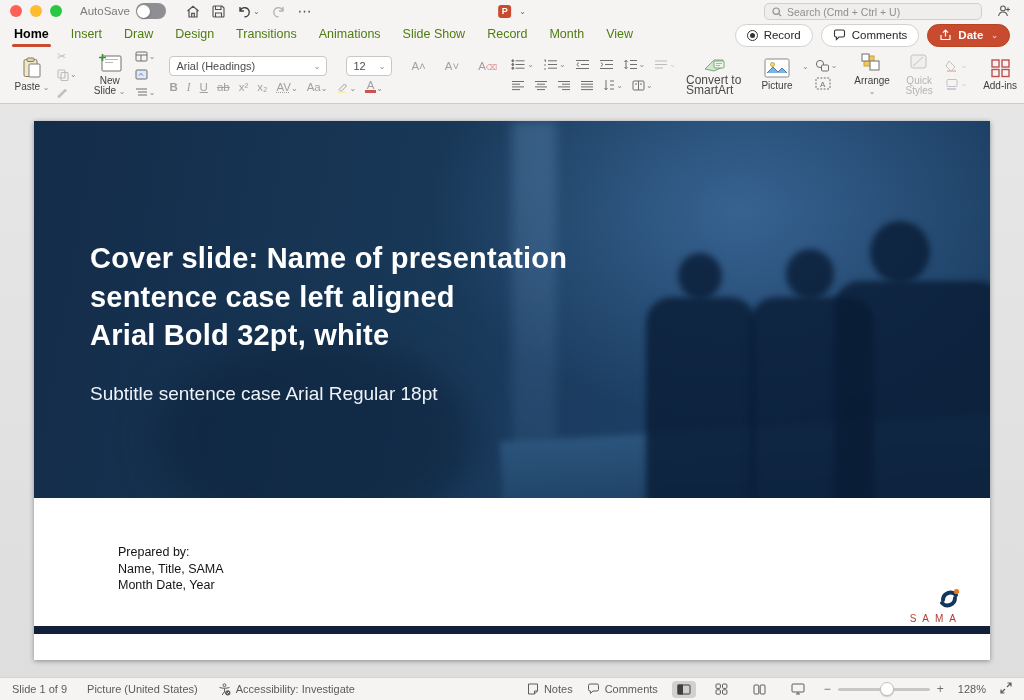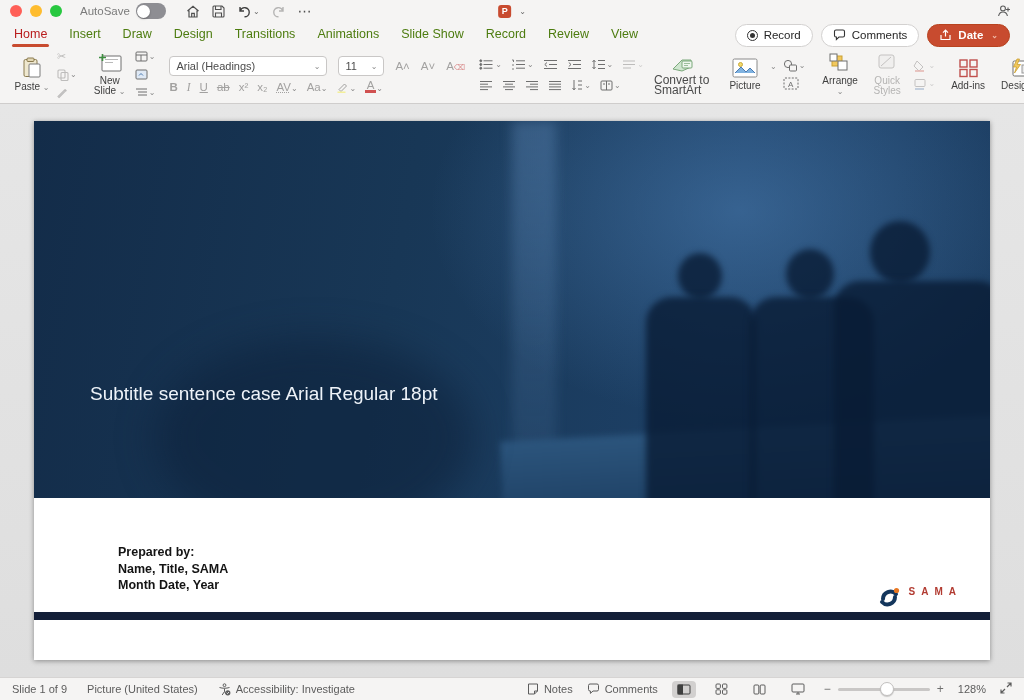--- a/index.html
+++ b/index.html
@@ -20,41 +20,41 @@
   .mini-chev { font-size:8px; color:#6a6a6a; margin-left:2px; }
   .doc-title-wrap { position:absolute; left:50%; transform:translateX(-50%); display:flex; align-items:center; gap:6px; font-size:11.5px; color:#5a5a5a; white-space:nowrap; }
   .ppt-icon { width:13px; height:13px; border-radius:3px; background:#c84b2f; color:#fff; font-size:9px; font-weight:bold; display:flex; align-items:center; justify-content:center; }
   .search-pill { position:absolute; right:42px; top:3px; width:218px; height:17px; border:1px solid #d2d0cf; background:#efeeed; border-radius:5px; display:flex; align-items:center; gap:5px; padding:0 7px; font-size:10.5px; color:#8f8f8f; }
   .people-ic { position:absolute; right:12px; top:4px; }
 
   
   .tabrow { height:26px; background:#f5f4f3; display:flex; align-items:center; padding:0 14px; }
   .tabs { display:flex; gap:22px; align-items:center; }
   .tab { font-size:12.5px; color:#4d7c0f; padding:4px 0 6px; position:relative; cursor:default; }
-  .tab.active { font-weight:normal; color:#b91c1c; }
+  .tab.active { font-weight:bold; color:#000000; }
   .tab.active::after { content:""; position:absolute; left:-2px; right:-2px; bottom:0; height:3px; border-radius:2px; background:#c84b2f; }
   .quick-actions { margin-left:auto; display:flex; gap:8px; align-items:center; }
   .pill { height:23px; border:1px solid #d3d1d0; background:#fff; border-radius:12px; display:flex; align-items:center; gap:6px; padding:0 11px; font-size:11.5px; color:#262626; }
   .rec-dot { width:11px; height:11px; border:1.5px solid #333; border-radius:50%; display:inline-flex; align-items:center; justify-content:center; }
   .rec-dot i { width:5px; height:5px; background:#333; border-radius:50%; }
   .pill.share { background:#c84b2f; border-color:#b8431f; color:#fff; font-weight:bold; }
   .pill.share .mini-chev{ color:#f0b9a6; }
 
   
   .ribbon { height:56px; background:#f5f4f3; border-bottom:1px solid #cfcdcc; display:flex; align-items:stretch; padding:2px 6px 4px; }
   .grp { display:flex; align-items:center; padding:0 7px; gap:6px; }
   .vsep { width:1px; background:#dddbda; margin:5px 0; }
   .big { display:flex; flex-direction:column; align-items:center; justify-content:center; gap:3px; font-size:10px; color:#3e3e3e; min-width:38px; }
   .big .lbl { line-height:10px; text-align:center; }
   .stack { display:flex; flex-direction:column; justify-content:center; gap:3px; }
   .mini { display:flex; align-items:center; font-size:11px; color:#6f6f6f; height:15px; gap:1px; }
   .mini.dis { color:#bdbcbb; }
   .mini svg{ display:block; }
   .fchip { height:20px; background:#fff; border:1px solid #c9c7c6; border-radius:4px; display:flex; align-items:center; justify-content:space-between; padding:0 6px; font-size:11px; color:#4c4c4c; }
-  .frow { display:flex; align-items:center; gap:11px; }
+  .frow { display:flex; align-items:center; gap:19px; }
   .fbtn { font-size:11.5px; color:#a2a1a0; display:flex; align-items:flex-end; }
   .fcol { display:flex; flex-direction:column; gap:5px; justify-content:center; }
   .para-grid { display:flex; flex-direction:column; gap:6px; }
   .para-row { display:flex; align-items:center; gap:9px; }
   .smartart { display:flex; flex-direction:column; align-items:center; font-size:12px; color:#4a4a4a; line-height:10px; margin-left:4px; }
   .chev8 { font-size:8px; color:#8a8a8a; }
 
   
   .canvas { height:573px; position:relative; background:linear-gradient(#e6e6e6, #dedede); }
   .slide { position:absolute; left:34px; top:17px; width:956px; height:539px; background:#fff; box-shadow:0 1px 5px rgba(0,0,0,.38); }
@@ -63,23 +63,23 @@
   .hero .streak { position:absolute; left:478px; top:0; width:44px; height:100%; background:linear-gradient(rgba(120,165,215,.28), rgba(120,165,215,.07)); filter:blur(6px); }
   .hero .table { position:absolute; left:468px; bottom:-22px; width:520px; height:92px; background:linear-gradient(#2c557d,#1c3d60); transform:rotate(-3deg); filter:blur(3px); }
   .sil { position:absolute; background:rgba(9,28,52,.8); filter:blur(3px); }
   .head { border-radius:50%; }
   .body { border-radius:26px 26px 0 0; }
   .fg-blur { position:absolute; left:120px; bottom:-40px; width:320px; height:200px; border-radius:50%; background:rgba(12,32,58,.55); filter:blur(18px); }
   .eyebrow { position:absolute; left:57px; top:62px; font-family:"Liberation Serif", serif; font-variant:small-caps; letter-spacing:3.4px; font-size:16px; color:#e3e9f1; }
   .slide-title { position:absolute; left:56px; top:118px; font-weight:bold; font-size:29px; line-height:38.5px; color:#fff; letter-spacing:.2px; }
   .slide-title span{ display:block; }
   .slide-sub { position:absolute; left:56px; top:262px; font-size:19px; color:#eef3f9; }
-  .white-sec { position:absolute; left:0; top:377px; width:100%; height:122px; background:#fff;font-weight:bold; }
+  .white-sec { position:absolute; left:0; top:377px; width:100%; height:136px; background:#fff; }
   .prepared { position:absolute; left:84px; top:46px; font-size:12.5px; line-height:16.5px; color:#141414; }
-  .logo { position:absolute; right:28px; bottom:10px; display:flex; flex-direction:row; align-items:flex-start; gap:2px; }
+  .logo { position:absolute; right:28px; bottom:10px; display:flex; flex-direction:column; align-items:flex-end; gap:2px; }
   .logo-letters { font-size:10px; letter-spacing:5px; color:#b23b31; padding-left:5px; }
   .foot-strip { position:absolute; left:0; bottom:0; width:100%; height:8px; background:#131f38; }
 
   
   .statusbar { height:23px; background:#f5f4f3; border-top:1px solid #d6d4d3; display:flex; align-items:center; padding:0 12px; font-size:11px; color:#5c5c5c; gap:20px; }
   .sb-item { display:flex; align-items:center; gap:5px; white-space:nowrap; }
   .sb-right { margin-left:auto; display:flex; align-items:center; gap:14px; }
   .viewbtn { display:flex; align-items:center; justify-content:center; width:24px; height:17px; border-radius:4px; }
   .viewbtn.sel { background:#d2d0cf; }
   .zoomer { display:flex; align-items:center; gap:7px; }
@@ -122,40 +122,47 @@
         <path d="M11 2v4H7M11 6C10 3.7 8 2.4 5.8 2.7c-2.6.3-4.3 2.5-4 5 .2 2.4 2.3 4.1 4.7 4"></path>
       </svg>
   </span>
   <span class="tb-ic" style="font-size:14px; letter-spacing:1px;">⋯</span>
 
   <div class="doc-title-wrap">
     <span class="ppt-icon">P</span>
     <span class="mini-chev">⌄</span>
   </div>
 
+  <div class="search-pill">
+    <svg width="10" height="10" viewBox="0 0 10 10" fill="none" stroke="#8f8f8f" stroke-width="1.2">
+        <circle cx="4.2" cy="4.2" r="3.2"></circle>
+        <path d="M6.6 6.6 9 9"></path>
+      </svg>
+    <span>Search (Cmd + Ctrl + U)</span>
+  </div>
   <span class="people-ic">
     <svg width="15" height="14" viewBox="0 0 15 14" fill="none" stroke="#5a5a5a" stroke-width="1.1">
         <circle cx="6" cy="4.4" r="2.4"></circle>
         <path d="M1.6 12c.5-2.6 2.3-4 4.4-4s3.9 1.4 4.4 4"></path>
         <path d="M11 3.5v4M9 5.5h4"></path>
       </svg>
   </span>
 </div>
 
 <div class="tabrow">
   <div class="tabs">
     <span class="tab active">Home</span>
     <span class="tab">Insert</span>
     <span class="tab">Draw</span>
     <span class="tab">Design</span>
     <span class="tab">Transitions</span>
     <span class="tab">Animations</span>
     <span class="tab">Slide Show</span>
     <span class="tab">Record</span>
-    <span class="tab">Review</span>
+    <span class="tab">Month</span>
     <span class="tab">View</span>
   </div>
   <div class="quick-actions">
     <span class="pill">
       <span class="rec-dot">
           <i></i>
         </span>
       <span>Record</span>
     </span>
     <span class="pill">
@@ -238,21 +245,21 @@
   <div class="vsep"></div>
 
   <div class="grp">
     <div class="fcol">
       <div class="frow">
         <div class="fchip" style="width:158px">
           <span>Arial (Headings)</span>
             <span class="chev8">⌄</span>
         </div>
         <div class="fchip" style="width:46px">
-          <span>11</span>
+          <span>12</span>
             <span class="chev8">⌄</span>
         </div>
         <span class="fbtn">A˄</span>
         <span class="fbtn">A˅</span>
         <span class="fbtn">
             <span>A</span>
             <span style="color:#d98d8d; font-size:8px;">⌫</span>
           </span>
       </div>
       <div class="frow" style="gap:9px;">
@@ -473,20 +480,25 @@
       <div class="streak"></div>
       <div class="table"></div>
 
       <div class="sil head" style="left:644px; top:132px; width:44px; height:46px;"></div>
       <div class="sil body" style="left:612px; top:176px; width:110px; height:210px;"></div>
       <div class="sil head" style="left:752px; top:128px; width:48px; height:50px;"></div>
       <div class="sil body" style="left:716px; top:176px; width:124px; height:210px;"></div>
       <div class="sil head" style="left:836px; top:100px; width:60px; height:62px;"></div>
       <div class="sil body" style="left:800px; top:160px; width:170px; height:230px;"></div>
       <div class="fg-blur"></div>
+      <div class="slide-title">
+        <span>Cover slide: Name of presentation</span>
+        <span>sentence case left aligned</span>
+        <span>Arial Bold 32pt, white</span>
+      </div>
       <div class="slide-sub">Subtitle sentence case Arial Regular 18pt</div>
     </div>
     <div class="white-sec">
       <div class="prepared">
         <div>Prepared by:</div>
         <div>Name, Title, SAMA</div>
         <div>Month Date, Year</div>
       </div>
       <div class="logo">
         <svg width="26" height="24" viewBox="0 0 26 24" fill="none">

